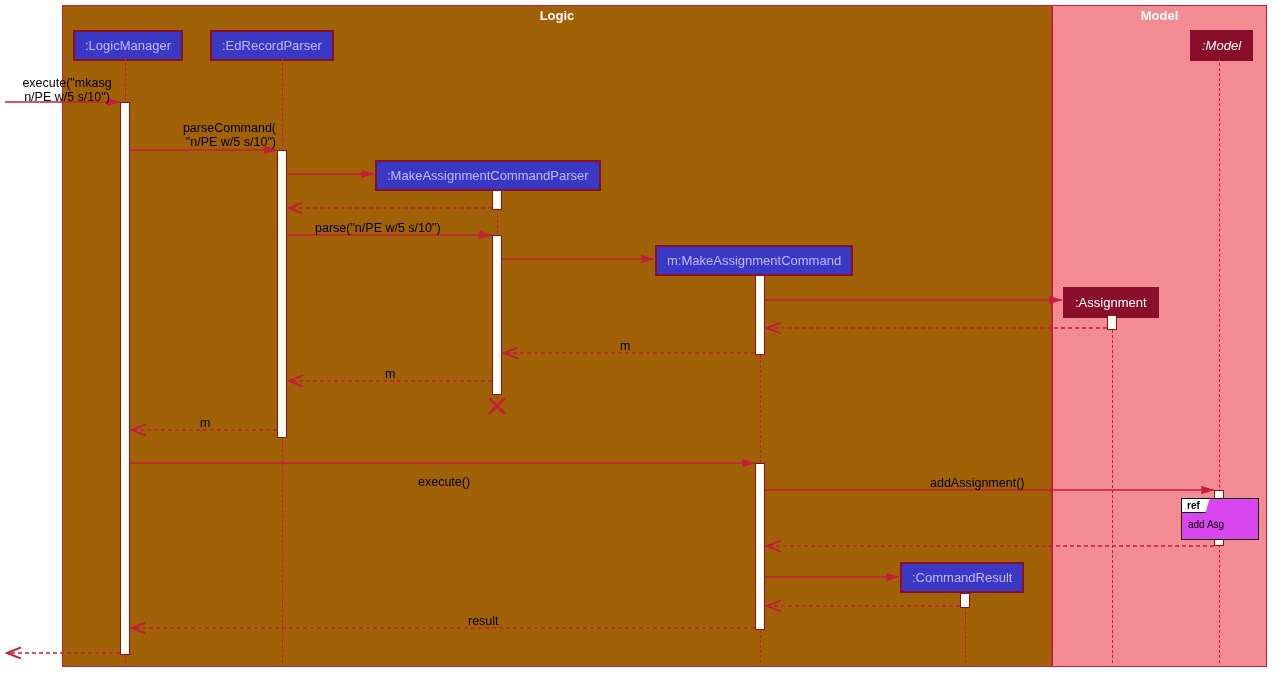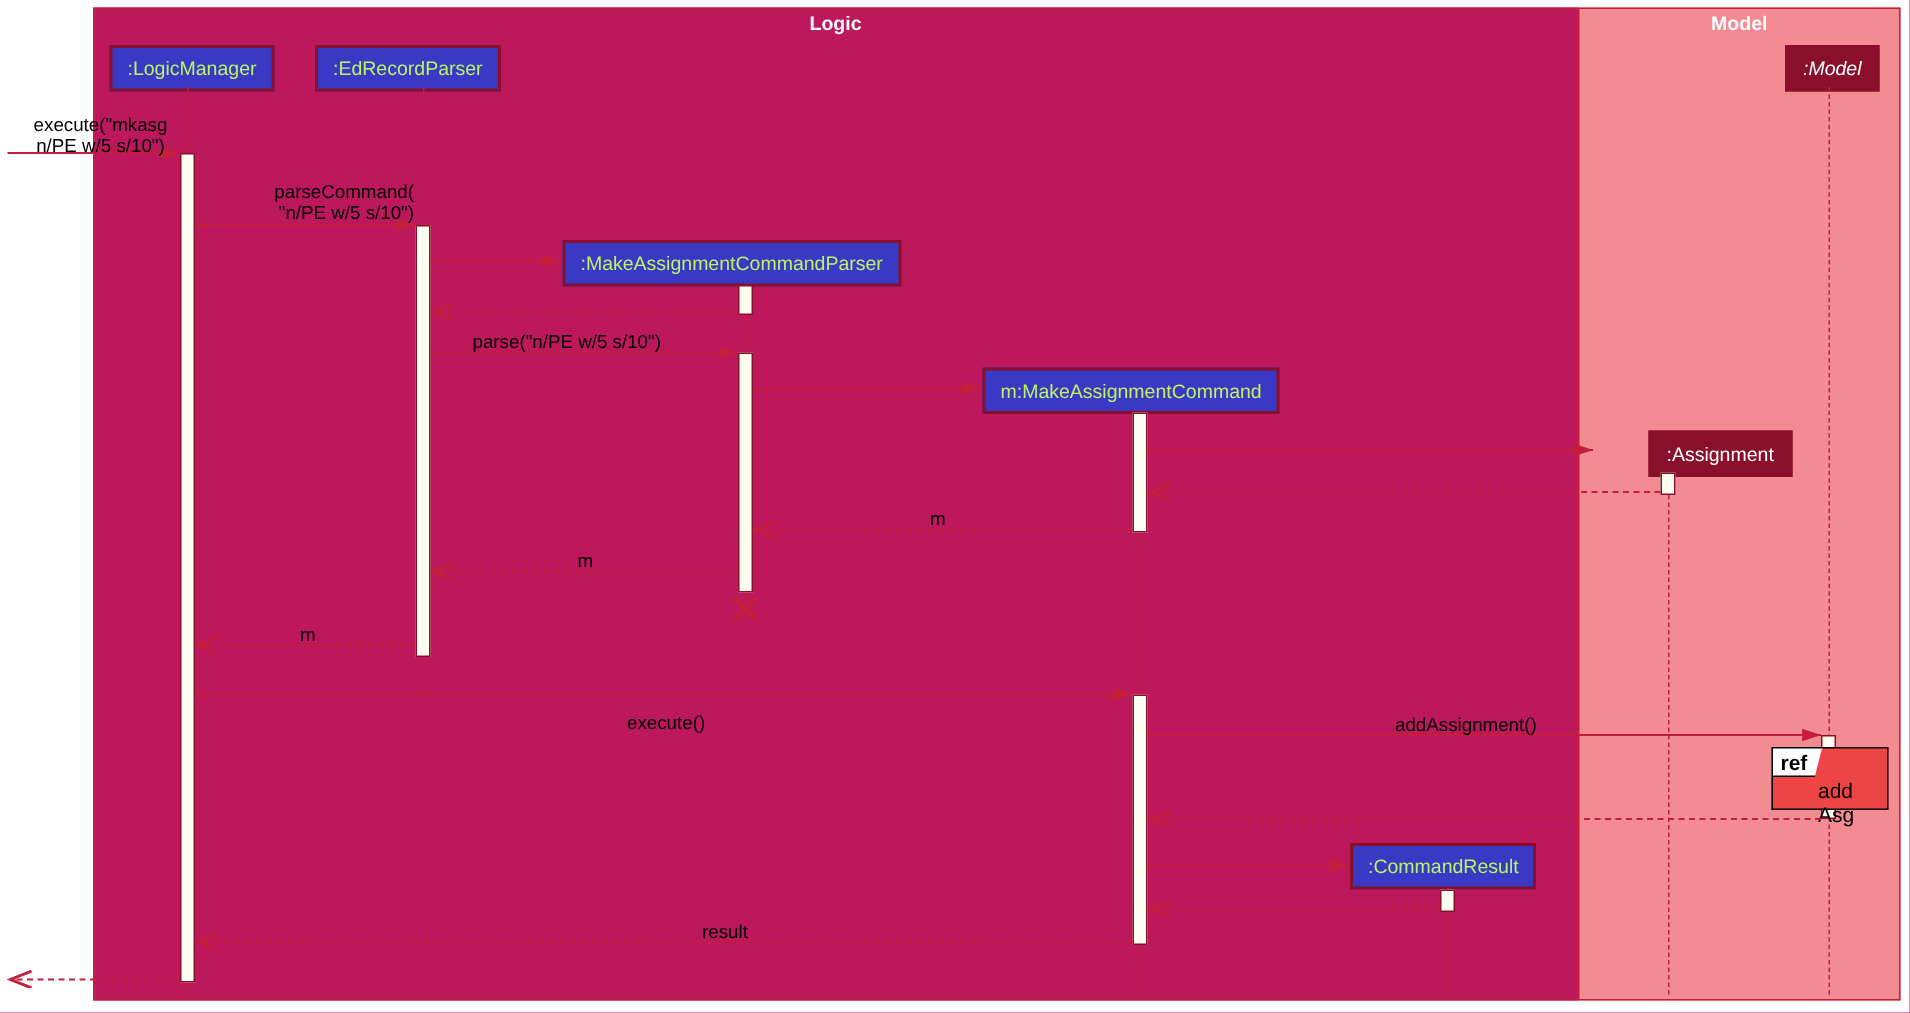--- a/index.html
+++ b/index.html
@@ -14,21 +14,21 @@
   }
   .region {
     position: absolute;
     border: 1px solid #c41e3a;
   }
   .region-logic {
     left: 62px;
     top: 5px;
     width: 990px;
     height: 662px;
-    background: #be185d;
+    background: #a16207;
   }
   .region-model {
     left: 1052px;
     top: 5px;
     width: 215px;
     height: 662px;
     background: #f28b92;
   }
   .region-title {
     position: absolute;
@@ -39,21 +39,21 @@
     color: #fbfbfe;
     font-size: 13px;
   }
   .participant {
     position: absolute;
     border: 2px solid #8a0f2a;
     padding: 6px 10px;
     font-size: 13px;
     white-space: nowrap;
   }
-  .participant.logic { background: #3939c6; color: #bef264; }
+  .participant.logic { background: #3939c6; color: #c4b5fd; }
   .participant.model { background: #8a0f2a; color: #fff; }
   .lifeline {
     position: absolute;
     width: 0;
     border-left: 1.5px dashed #c41e3a;
   }
   .activation {
     position: absolute;
     width: 10px;
     background: #fffef0;
@@ -85,24 +85,23 @@
   }
   svg.arrows {
     position: absolute;
     left: 0; top: 0;
     width: 1273px;
     height: 675px;
     pointer-events: none;
   }
   .ref-box {
     position: absolute;
-    background: #ef4444;
+    background: #d946ef;
     border: 1.5px solid #000;
-    font-size: 14px;
-    padding-left: 24px;
+    font-size: 10px;
   }
   .ref-box .tab {
     position: absolute;
     left: -1px;
     top: -1px;
     background: #fff;
     border: 1.5px solid #000;
     border-right: none;
     padding: 1px 10px 1px 5px;
     font-weight: bold;
@@ -120,21 +119,21 @@
 </div>
 <div class="region region-model">
   <div class="region-title">Model</div>
 </div>
 
 <div class="participant logic" style="left:73px;  top:30px;">:LogicManager</div>
 <div class="participant logic" style="left:210px; top:30px;">:EdRecordParser</div>
 <div class="participant logic" style="left:375px; top:160px;">:MakeAssignmentCommandParser</div>
 <div class="participant logic" style="left:655px; top:245px;">m:MakeAssignmentCommand</div>
 <div class="participant logic" style="left:900px; top:562px;">:CommandResult</div>
-<div class="participant model" style="left:1063px; top:287px;margin-left:36px;">:Assignment</div>
+<div class="participant model" style="left:1063px; top:287px;">:Assignment</div>
 <div class="participant model" style="left:1190px; top:30px;font-style:italic;">:Model</div>
 
 <div class="lifeline" style="left:125px;  top:58px;  height:605px;"></div>
 <div class="lifeline" style="left:282px;  top:58px;  height:605px;"></div>
 <div class="lifeline" style="left:497px;  top:190px; height:210px;"></div>
 <div class="lifeline" style="left:760px;  top:275px; height:388px;"></div>
 <div class="lifeline" style="left:965px;  top:592px; height:71px;"></div>
 <div class="lifeline" style="left:1112px; top:315px; height:348px;"></div>
 <div class="lifeline" style="left:1219px; top:58px;  height:605px;"></div>
 

